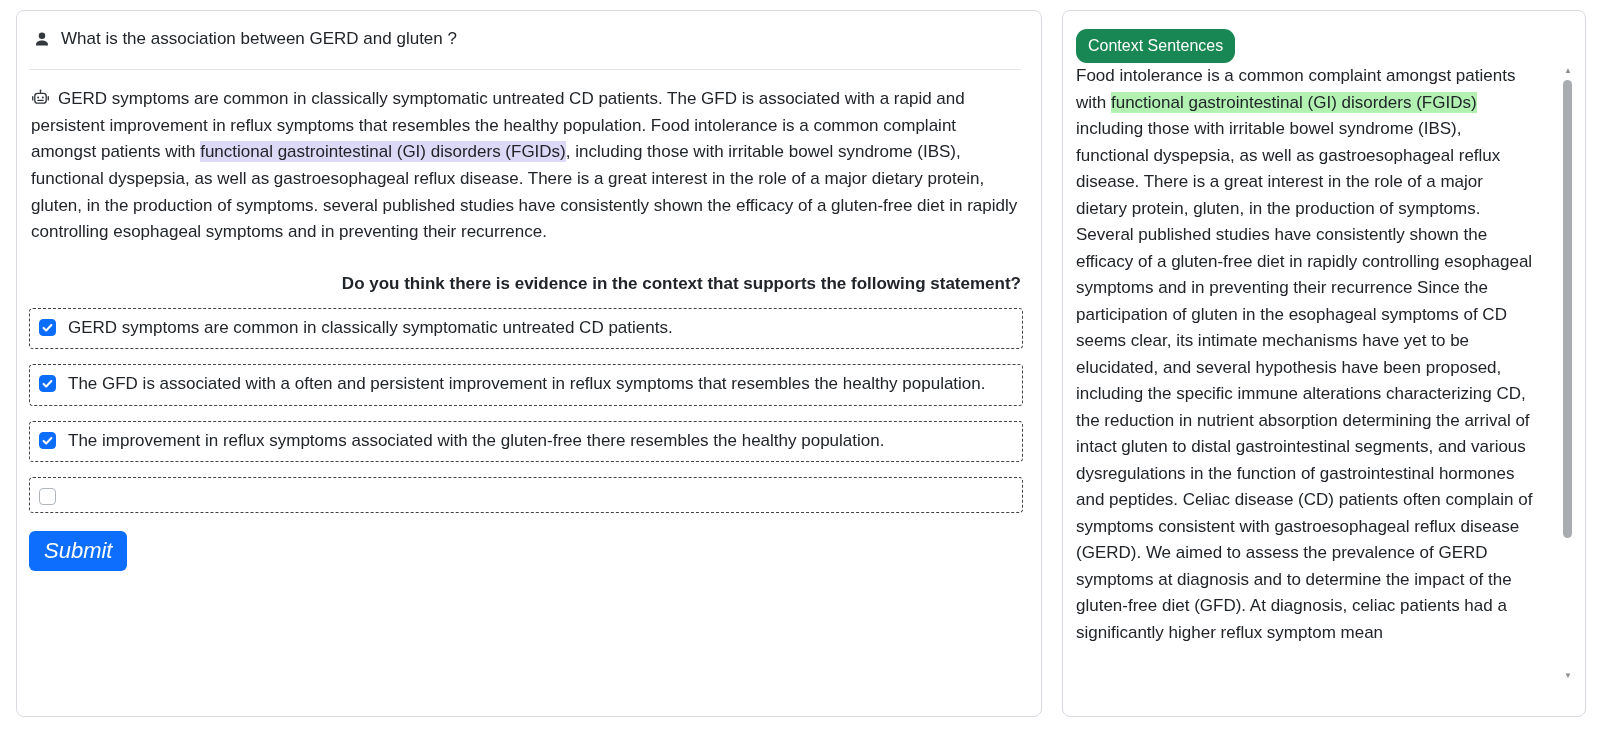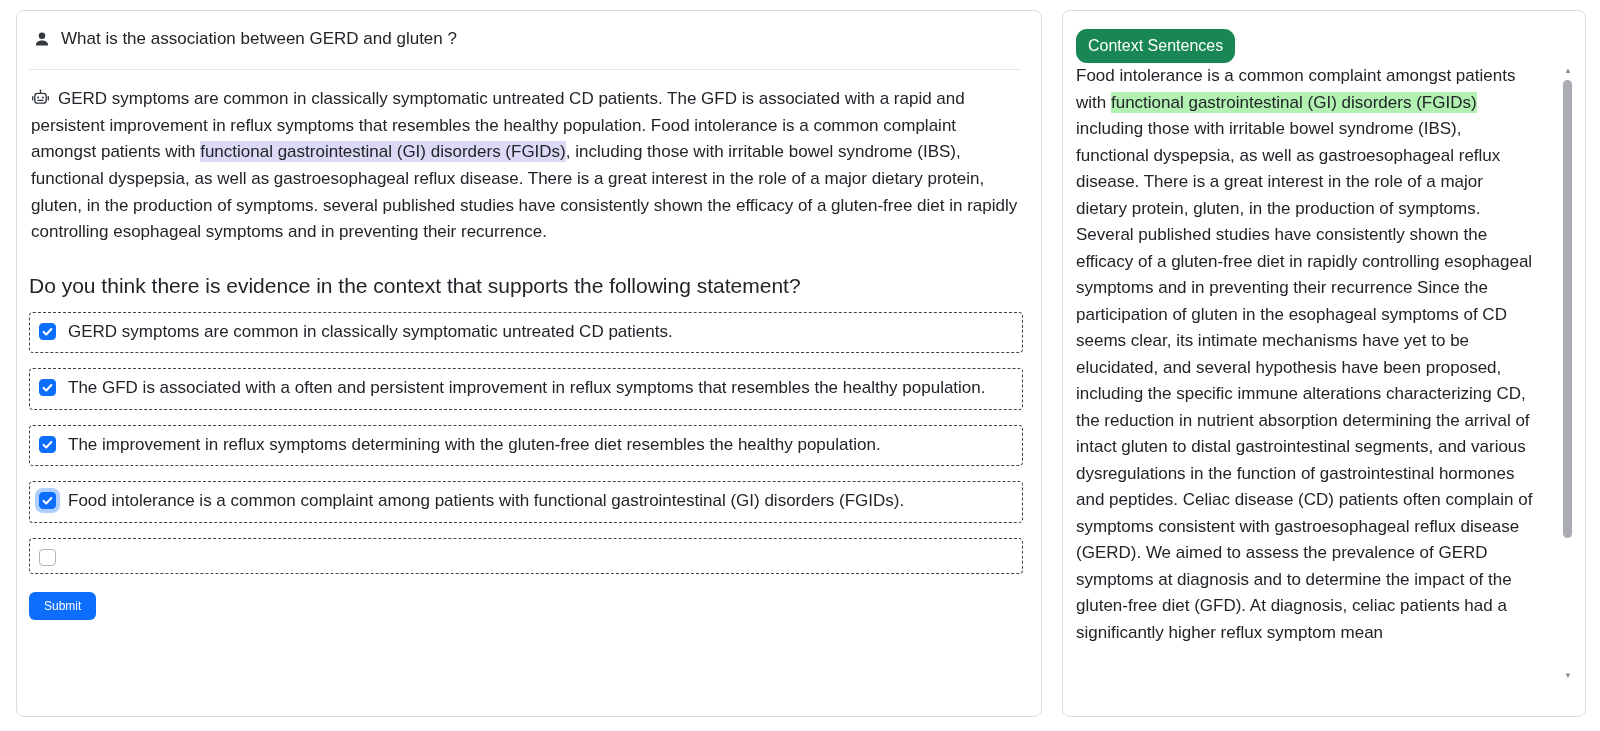--- a/index.html
+++ b/index.html
@@ -32,21 +32,21 @@
 
   .answer {
     font-size: 17px; line-height: 1.57; margin: 6px 0 0 0;
     padding-left: 2px;
   }
   .answer .icon { vertical-align: -3px; margin-right: 8px; }
 
   .hl-purple { background: #dcd9f6; color: inherit; padding: 1px 0; }
   .hl-green  { background: #b2f1b2; color: inherit; padding: 1px 0; }
 
-  .prompt { font-weight: 400; font-size: 21px; margin: 28px 0 14px 0; }
+  .prompt { font-weight: 700; font-size: 17px; margin: 28px 0 14px 0; text-align: right; }
 
   .statement-row {
     border: 1px dashed #3f4448;
     border-radius: 4px;
     padding: 6px 10px 7px 9px;
     margin-bottom: 15px;
     display: flex; gap: 12px; align-items: flex-start;
     font-size: 17px; line-height: 1.55;
     width: 994px;
   }
@@ -60,23 +60,24 @@
     position: relative;
   }
   .cb.checked { background: #0d6efd; border-color: #0d6efd; }
   .cb.focused { box-shadow: 0 0 0 4px rgba(13,110,253,.33); }
   .cb svg { position: absolute; left: 1px; top: 1px; width: 13px; height: 13px; }
 
   .submit-btn {
     display: inline-block;
     background: #0d6efd; color: #fff;
     border: none; border-radius: 6px;
-    font-family: inherit; font-size: 12px;
+    font-family: inherit; font-size: 22px;
     padding: 7px 15px; margin: 3px 0 0 0;
     cursor: pointer;
+    font-style: italic;
   }
 
   
   .badge {
     display: inline-block;
     background: #198754; color: #fff;
     font-size: 16px; padding: 8px 12px;
     border-radius: 11px;
   }
   .context-body {
@@ -149,29 +150,21 @@
             </svg>
           </span>
           <span class="statement-label">The GFD is associated with a often and persistent improvement in reflux symptoms that resembles the healthy population.</span>
         </div>
         <div class="statement-row">
           <span class="cb checked">
             <svg viewBox="0 0 16 16">
               <path d="M3.2 8.5 6.4 11.6 12.8 5" fill="none" stroke="#fff" stroke-width="2.5" stroke-linecap="round" stroke-linejoin="round"></path>
             </svg>
           </span>
-          <span class="statement-label">The improvement in reflux symptoms determining with the gluten-free diet resembles the healthy population.</span>
-        </div>
-        <div class="statement-row">
-          <span class="cb checked focused">
-            <svg viewBox="0 0 16 16">
-              <path d="M3.2 8.5 6.4 11.6 12.8 5" fill="none" stroke="#fff" stroke-width="2.5" stroke-linecap="round" stroke-linejoin="round"></path>
-            </svg>
-          </span>
-          <span class="statement-label">Food intolerance is a common complaint among patients with functional gastrointestinal (GI) disorders (FGIDs).</span>
+          <span class="statement-label">The improvement in reflux symptoms associated with the gluten-free there resembles the healthy population.</span>
         </div>
         <div class="statement-row">
           <span class="cb"></span>
         </div>
       </div>
 
     <button class="submit-btn">Submit</button>
   </section>
 
   <aside class="card right-card">

